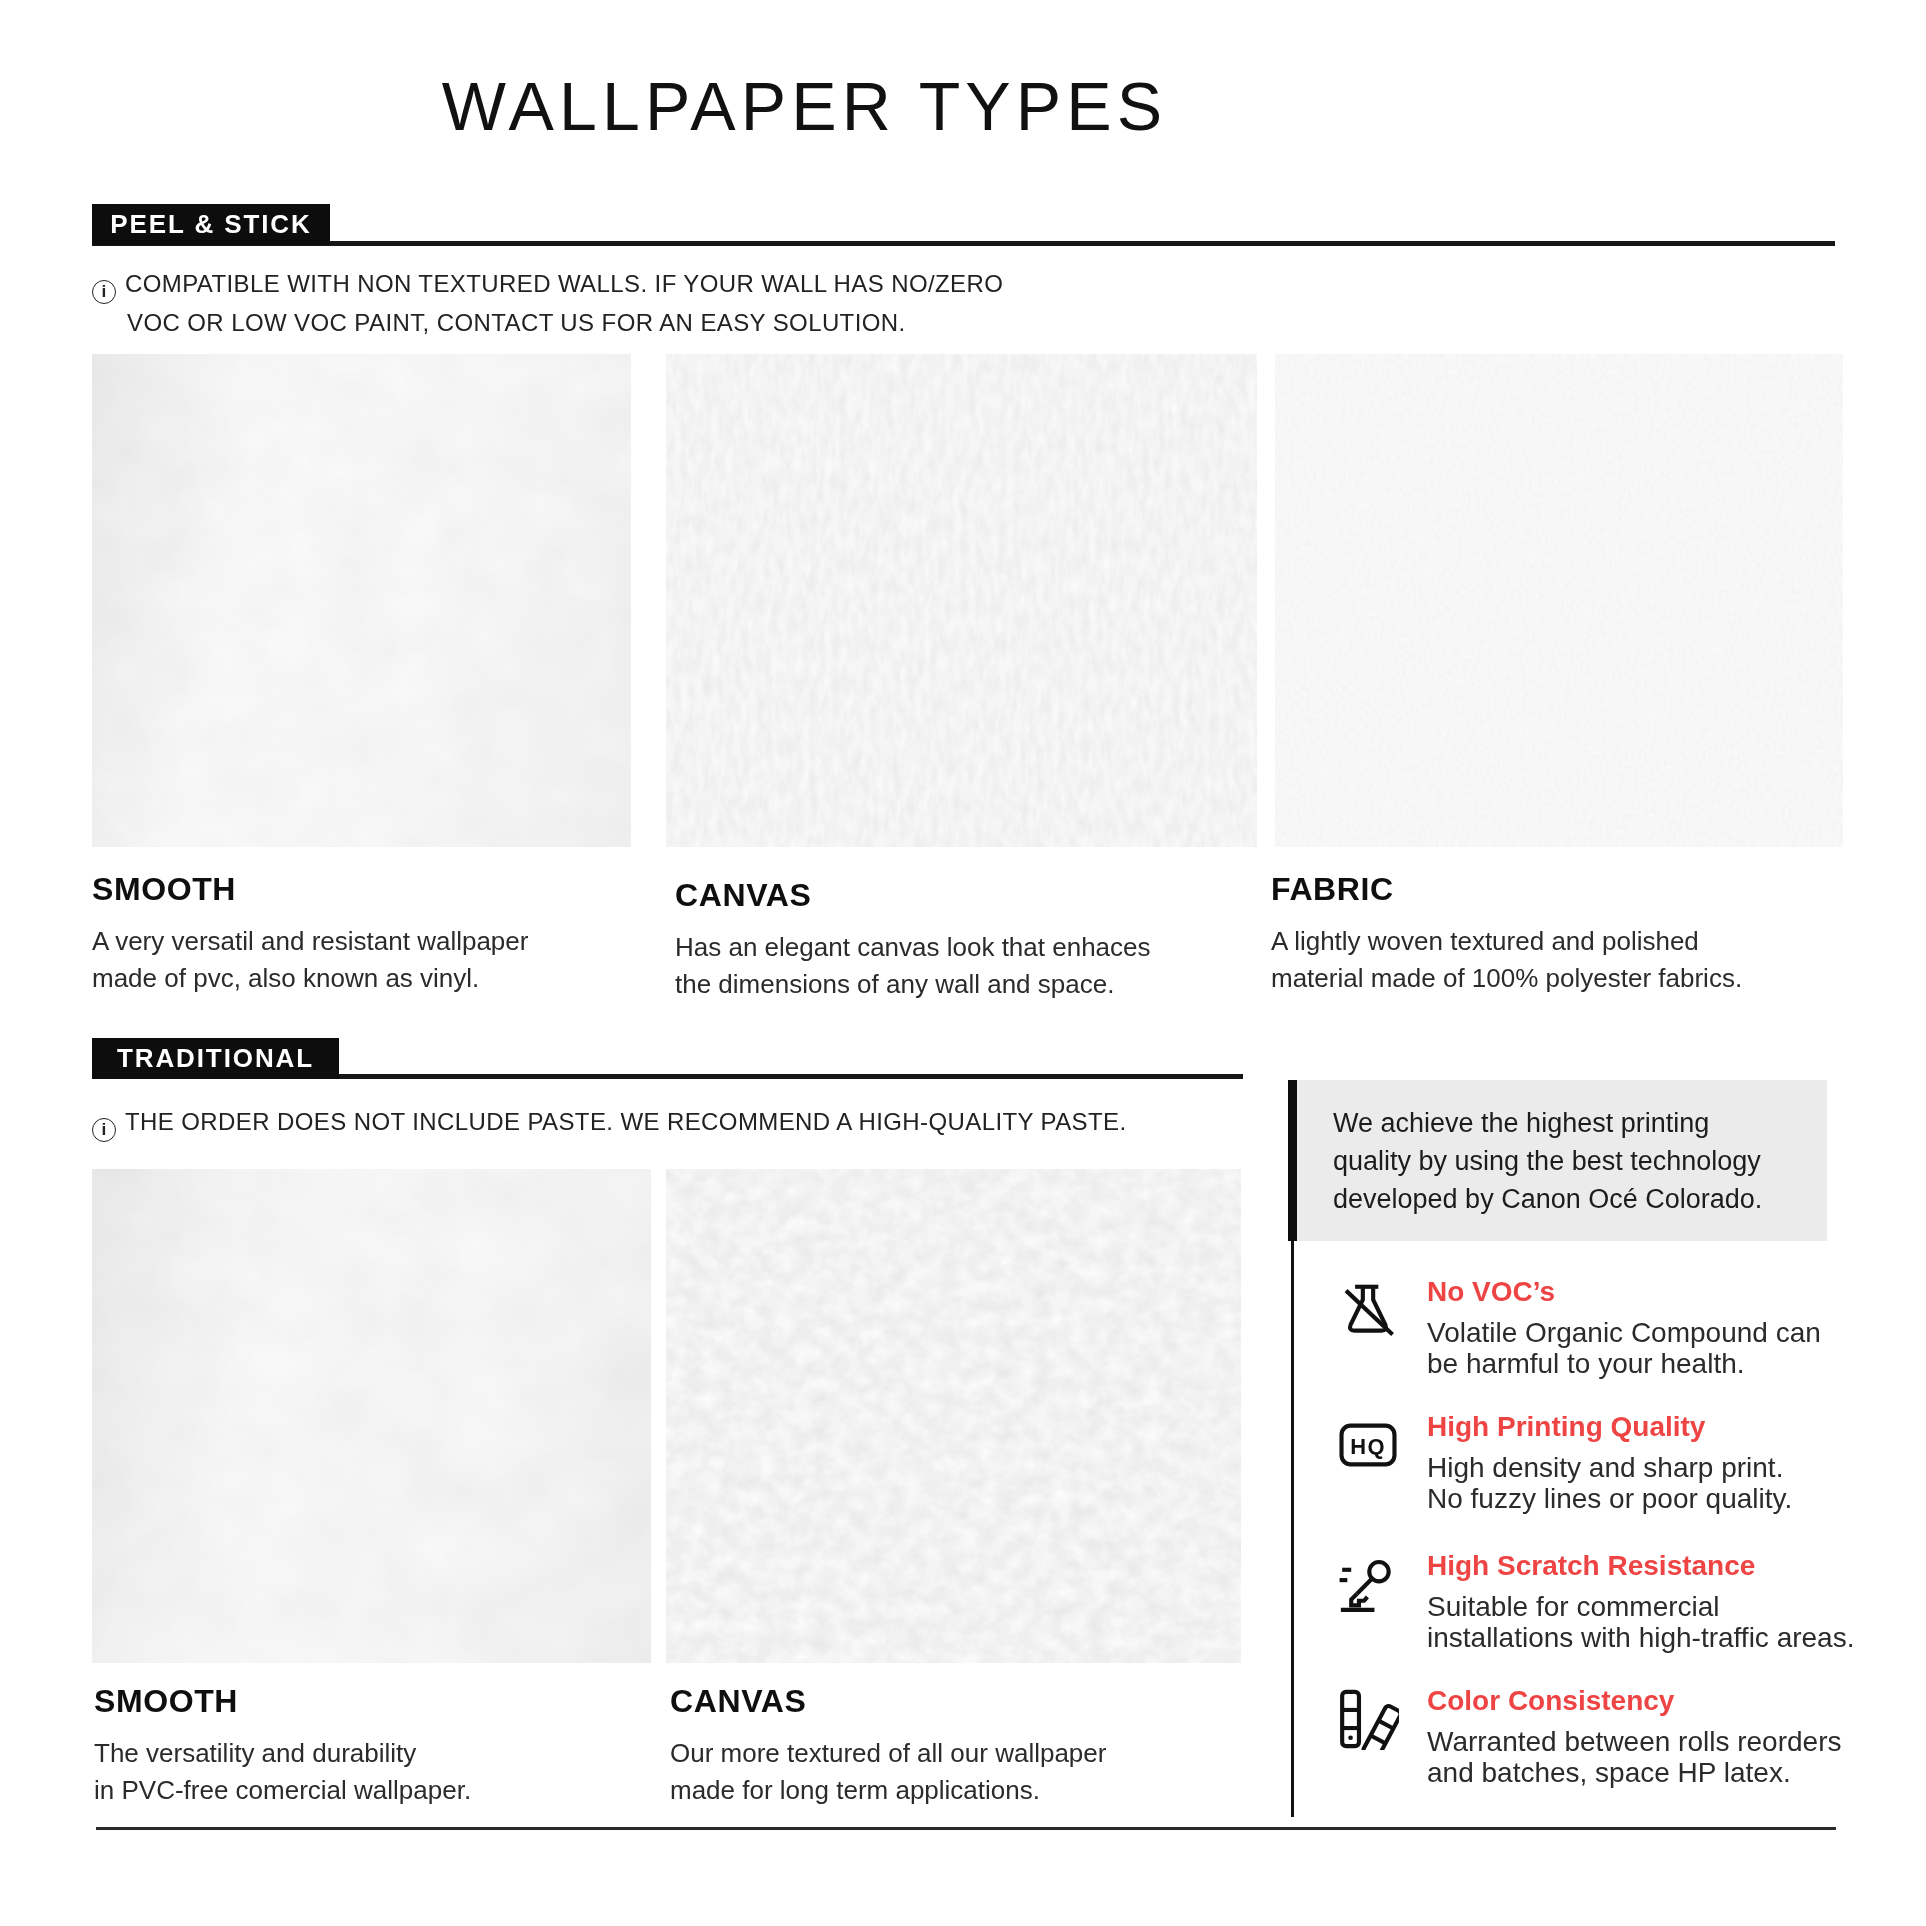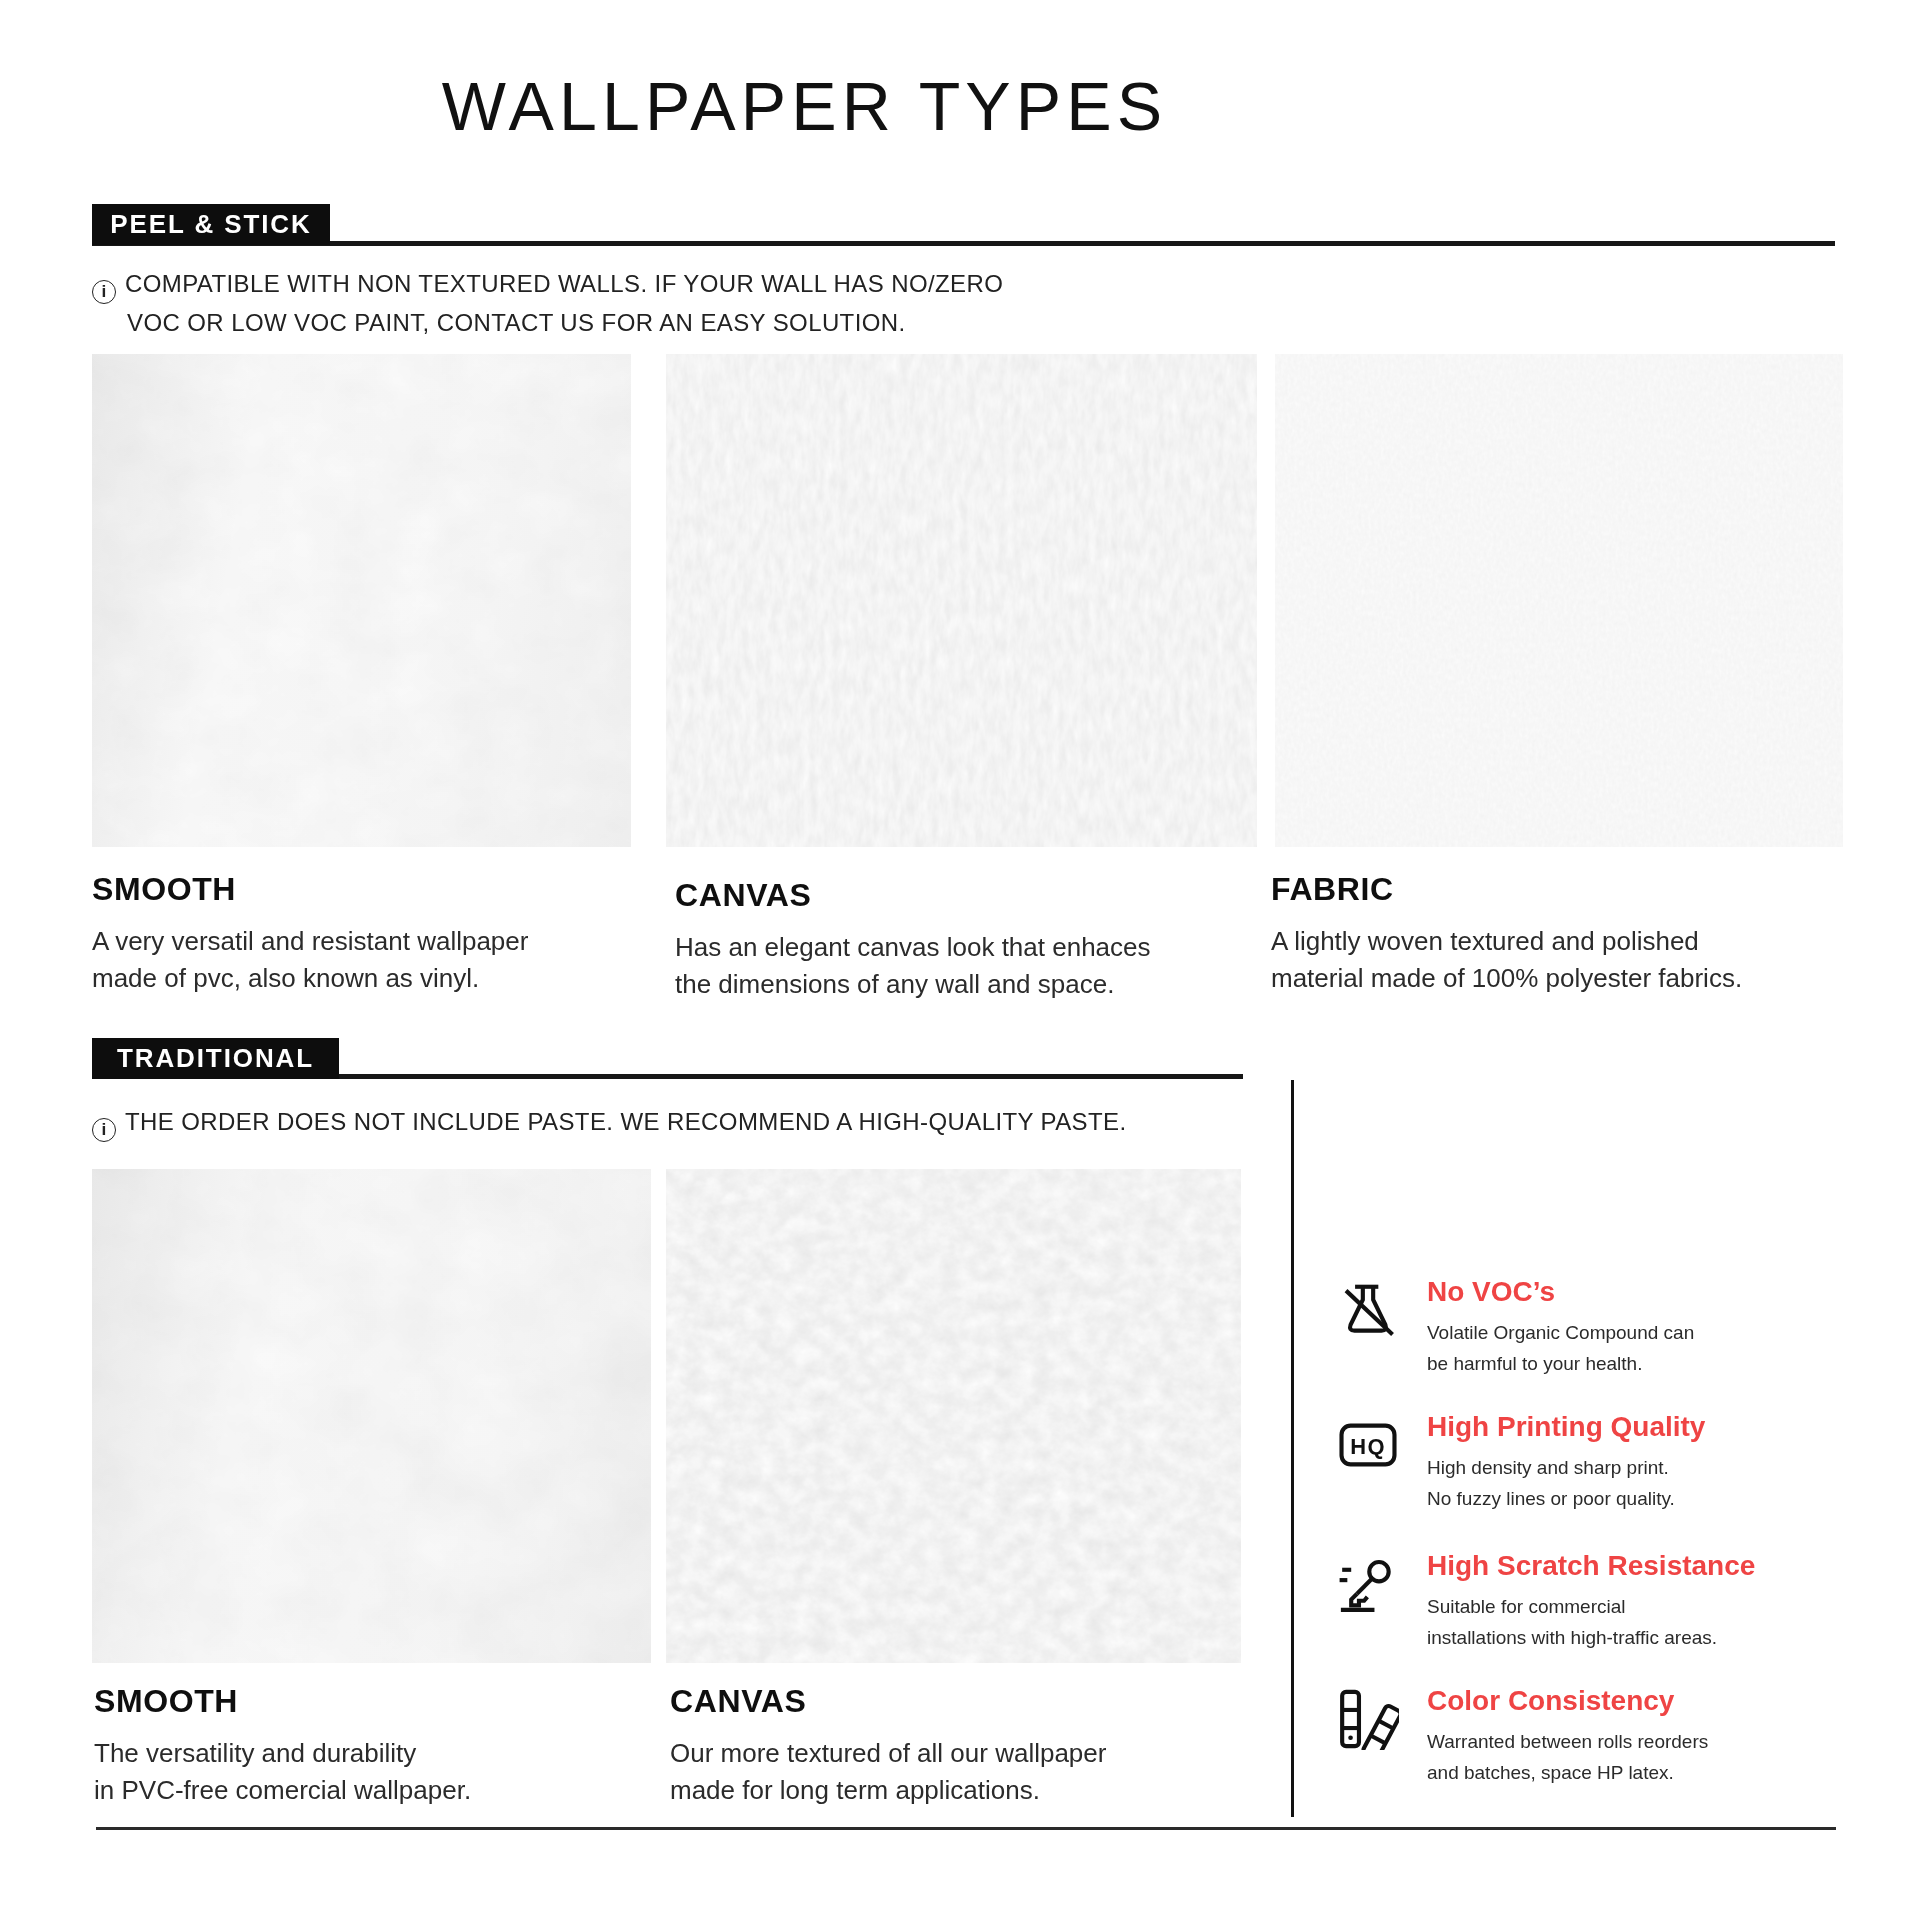--- a/index.html
+++ b/index.html
@@ -67,21 +67,21 @@
   .qbox {
     left:1288px; top:1080px; width:539px; height:161px;
     background:#ebebeb; border-left:9px solid #0d0d0d;
     padding:24.4px 18px 0 36px; font-size:27px; line-height:38px; color:#1c1c1c;
     white-space:nowrap;
   }
   .feat { left:1337px; width:565px; display:flex; gap:28px; }
   .feat .fic { flex:0 0 62px; width:62px; padding-top:2.6px; }
   .feat .fic svg { width:62px; height:62px; display:block; }
   .feat .ft { font-size:28px; font-weight:700; color:#ef4444; margin-bottom:9px; white-space:nowrap; }
-  .feat .fd { font-size:19px; line-height:31px; color:#2b2b2b; white-space:nowrap; }
+  .feat .fd { font-size:28px; line-height:31px; color:#2b2b2b; white-space:nowrap; }
   #feat0 { top:1276px; } #feat1 { top:1411px;gap:28px; } #feat2 { top:1550px; } #feat3 { top:1685px; }
 
   .bottom-rule { left:96px; top:1827px; width:1740px; height:2.6px; background:#2a2a2a; }
 
   .ic-stroke { stroke:#111; fill:none; stroke-width:3.2; }
 </style>
 </head>
 <body>
 
 <div class="page">
@@ -221,20 +221,25 @@
     <div class="sw-desc">in PVC-free comercial wallpaper.</div>
   </div>
   <div class="abs labelcol" id="lc-c2">
     <div class="sw-name">CANVAS</div>
     <div class="sw-desc">Our more textured of all our wallpaper</div>
     <div class="sw-desc">made for long term applications.</div>
   </div>
 
   <div class="abs vline"></div>
 
+  <div class="abs qbox">
+    <div>We achieve the highest printing</div>
+    <div>quality by using the best technology</div>
+    <div>developed by Canon Océ Colorado.</div>
+  </div>
 
   <div class="abs feat" id="feat0">
     <div class="fic">
       <svg viewBox="0 0 48 48">
         <line class="ic-stroke" x1="14" y1="6" x2="32" y2="6"></line>
         <path class="ic-stroke" d="M20 6 v10 L10.5 35.5 q-1.6 4.5 3 4.5 h21 q4.6 0 3 -4.5 L28 16 V6"></path>
         <line class="ic-stroke" x1="7" y1="9" x2="43" y2="43"></line>
       </svg>
     </div>
     <div>

